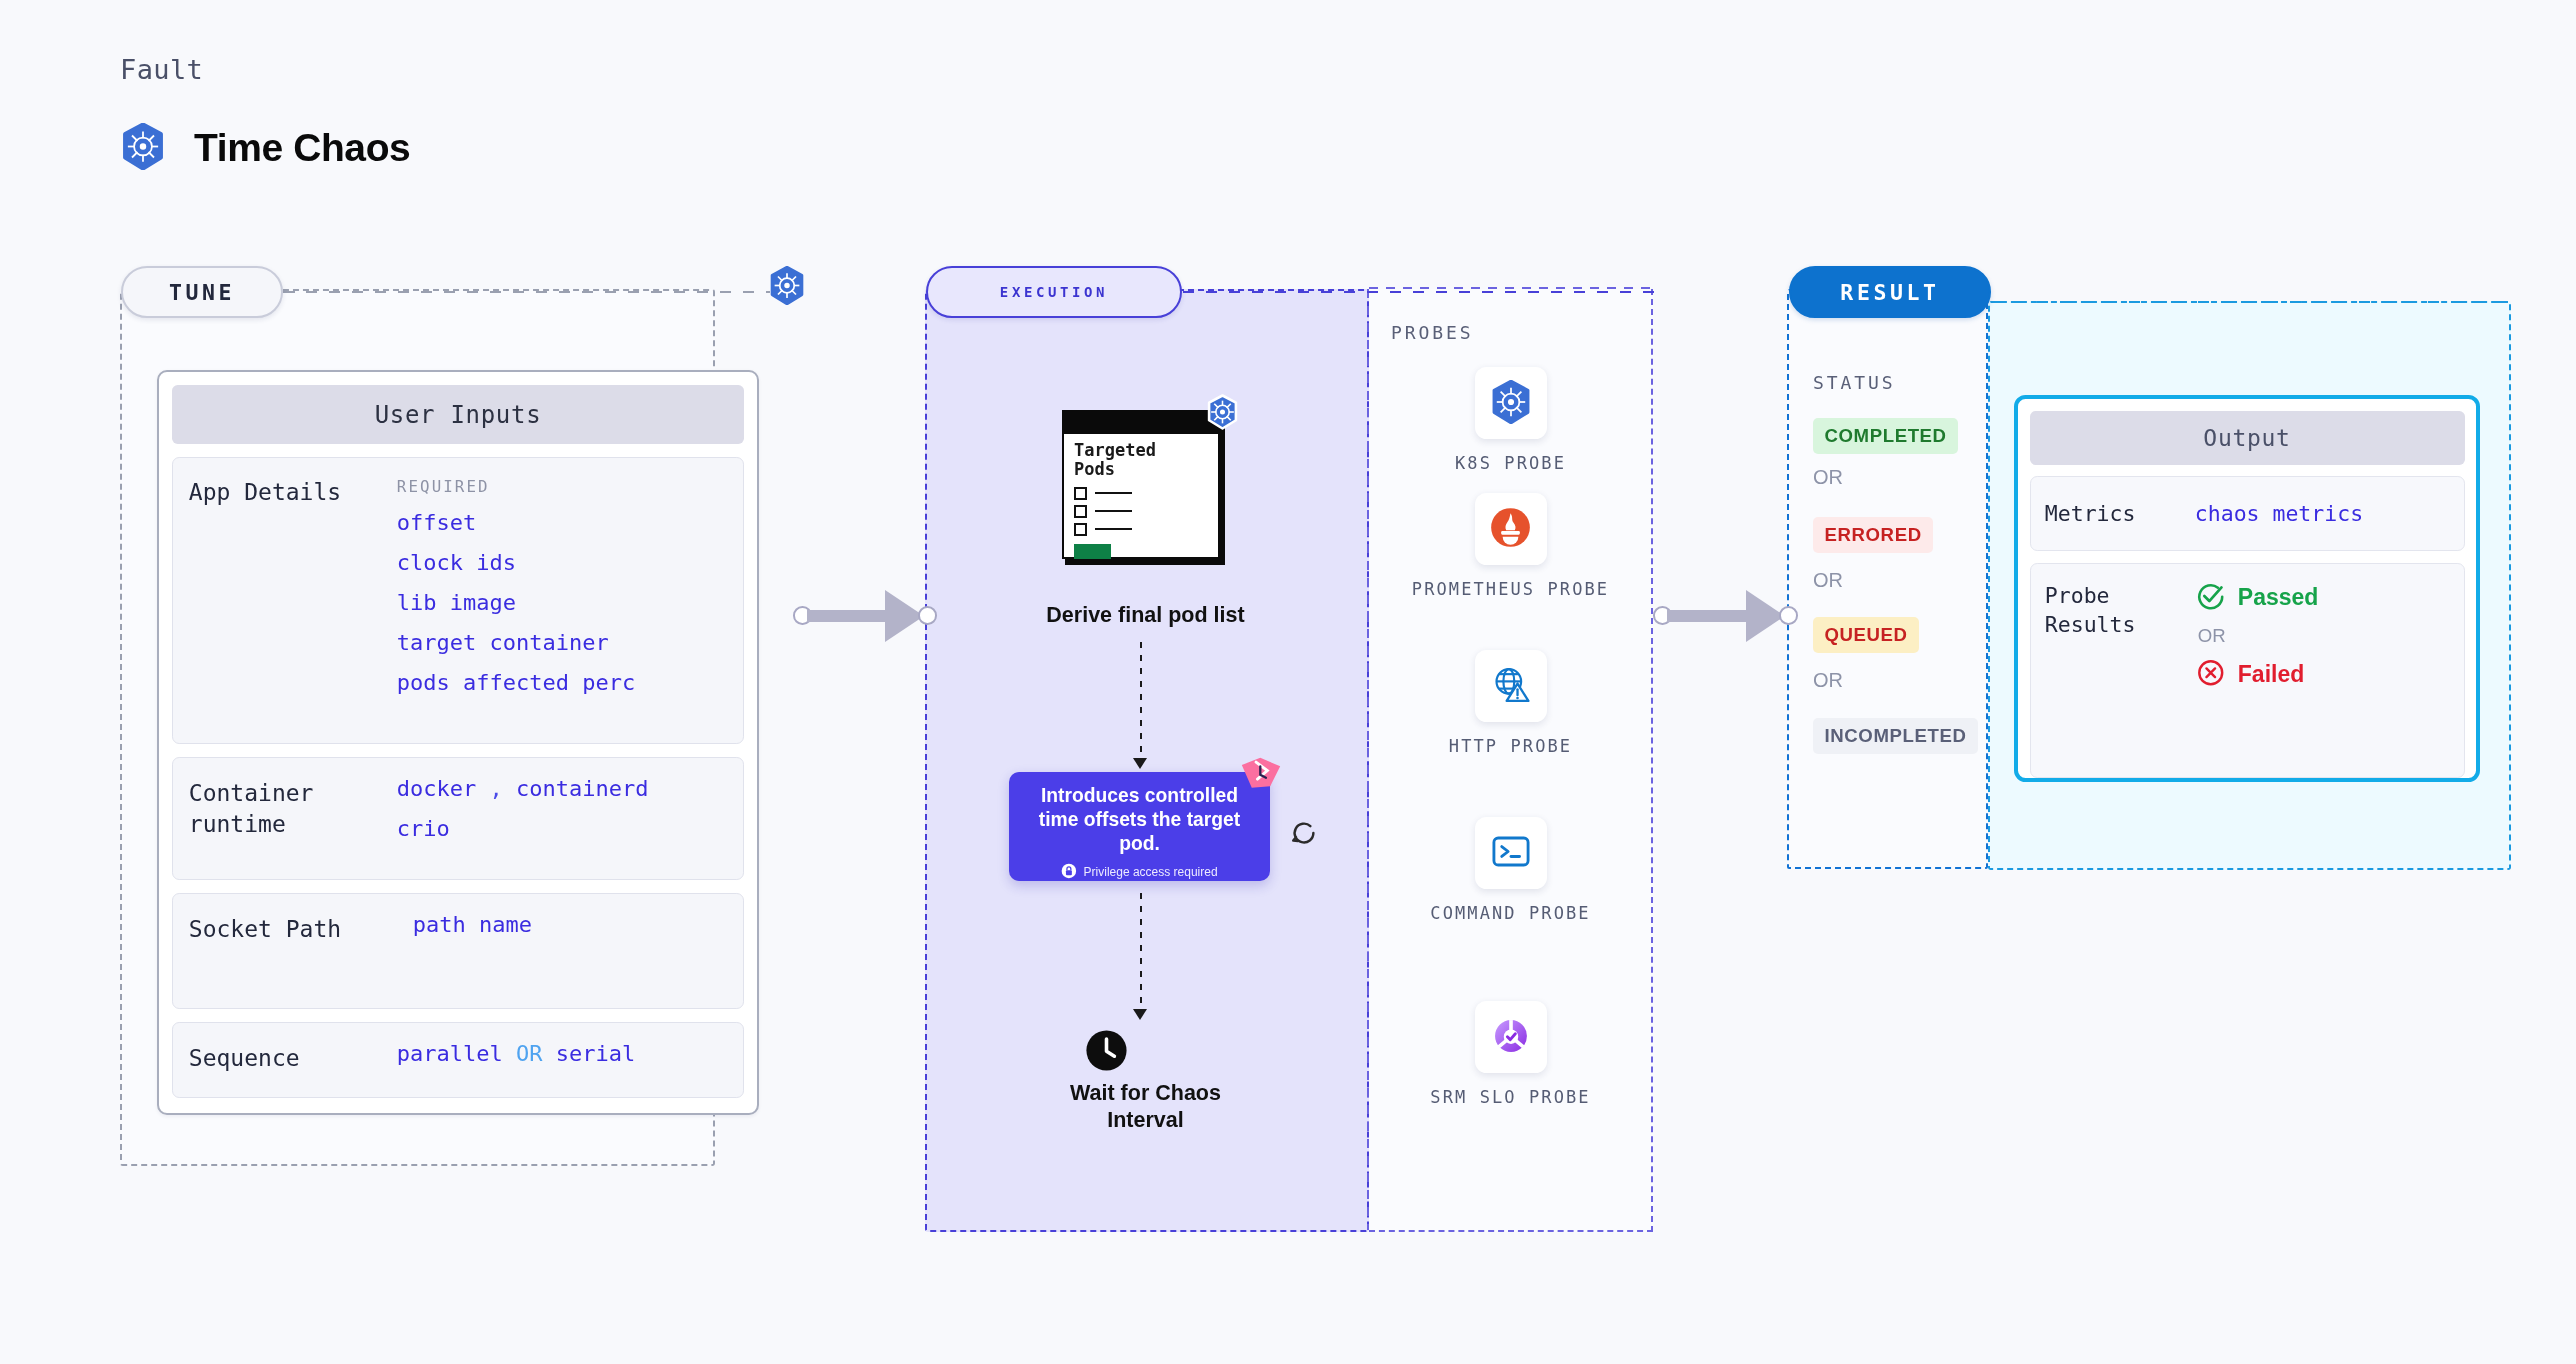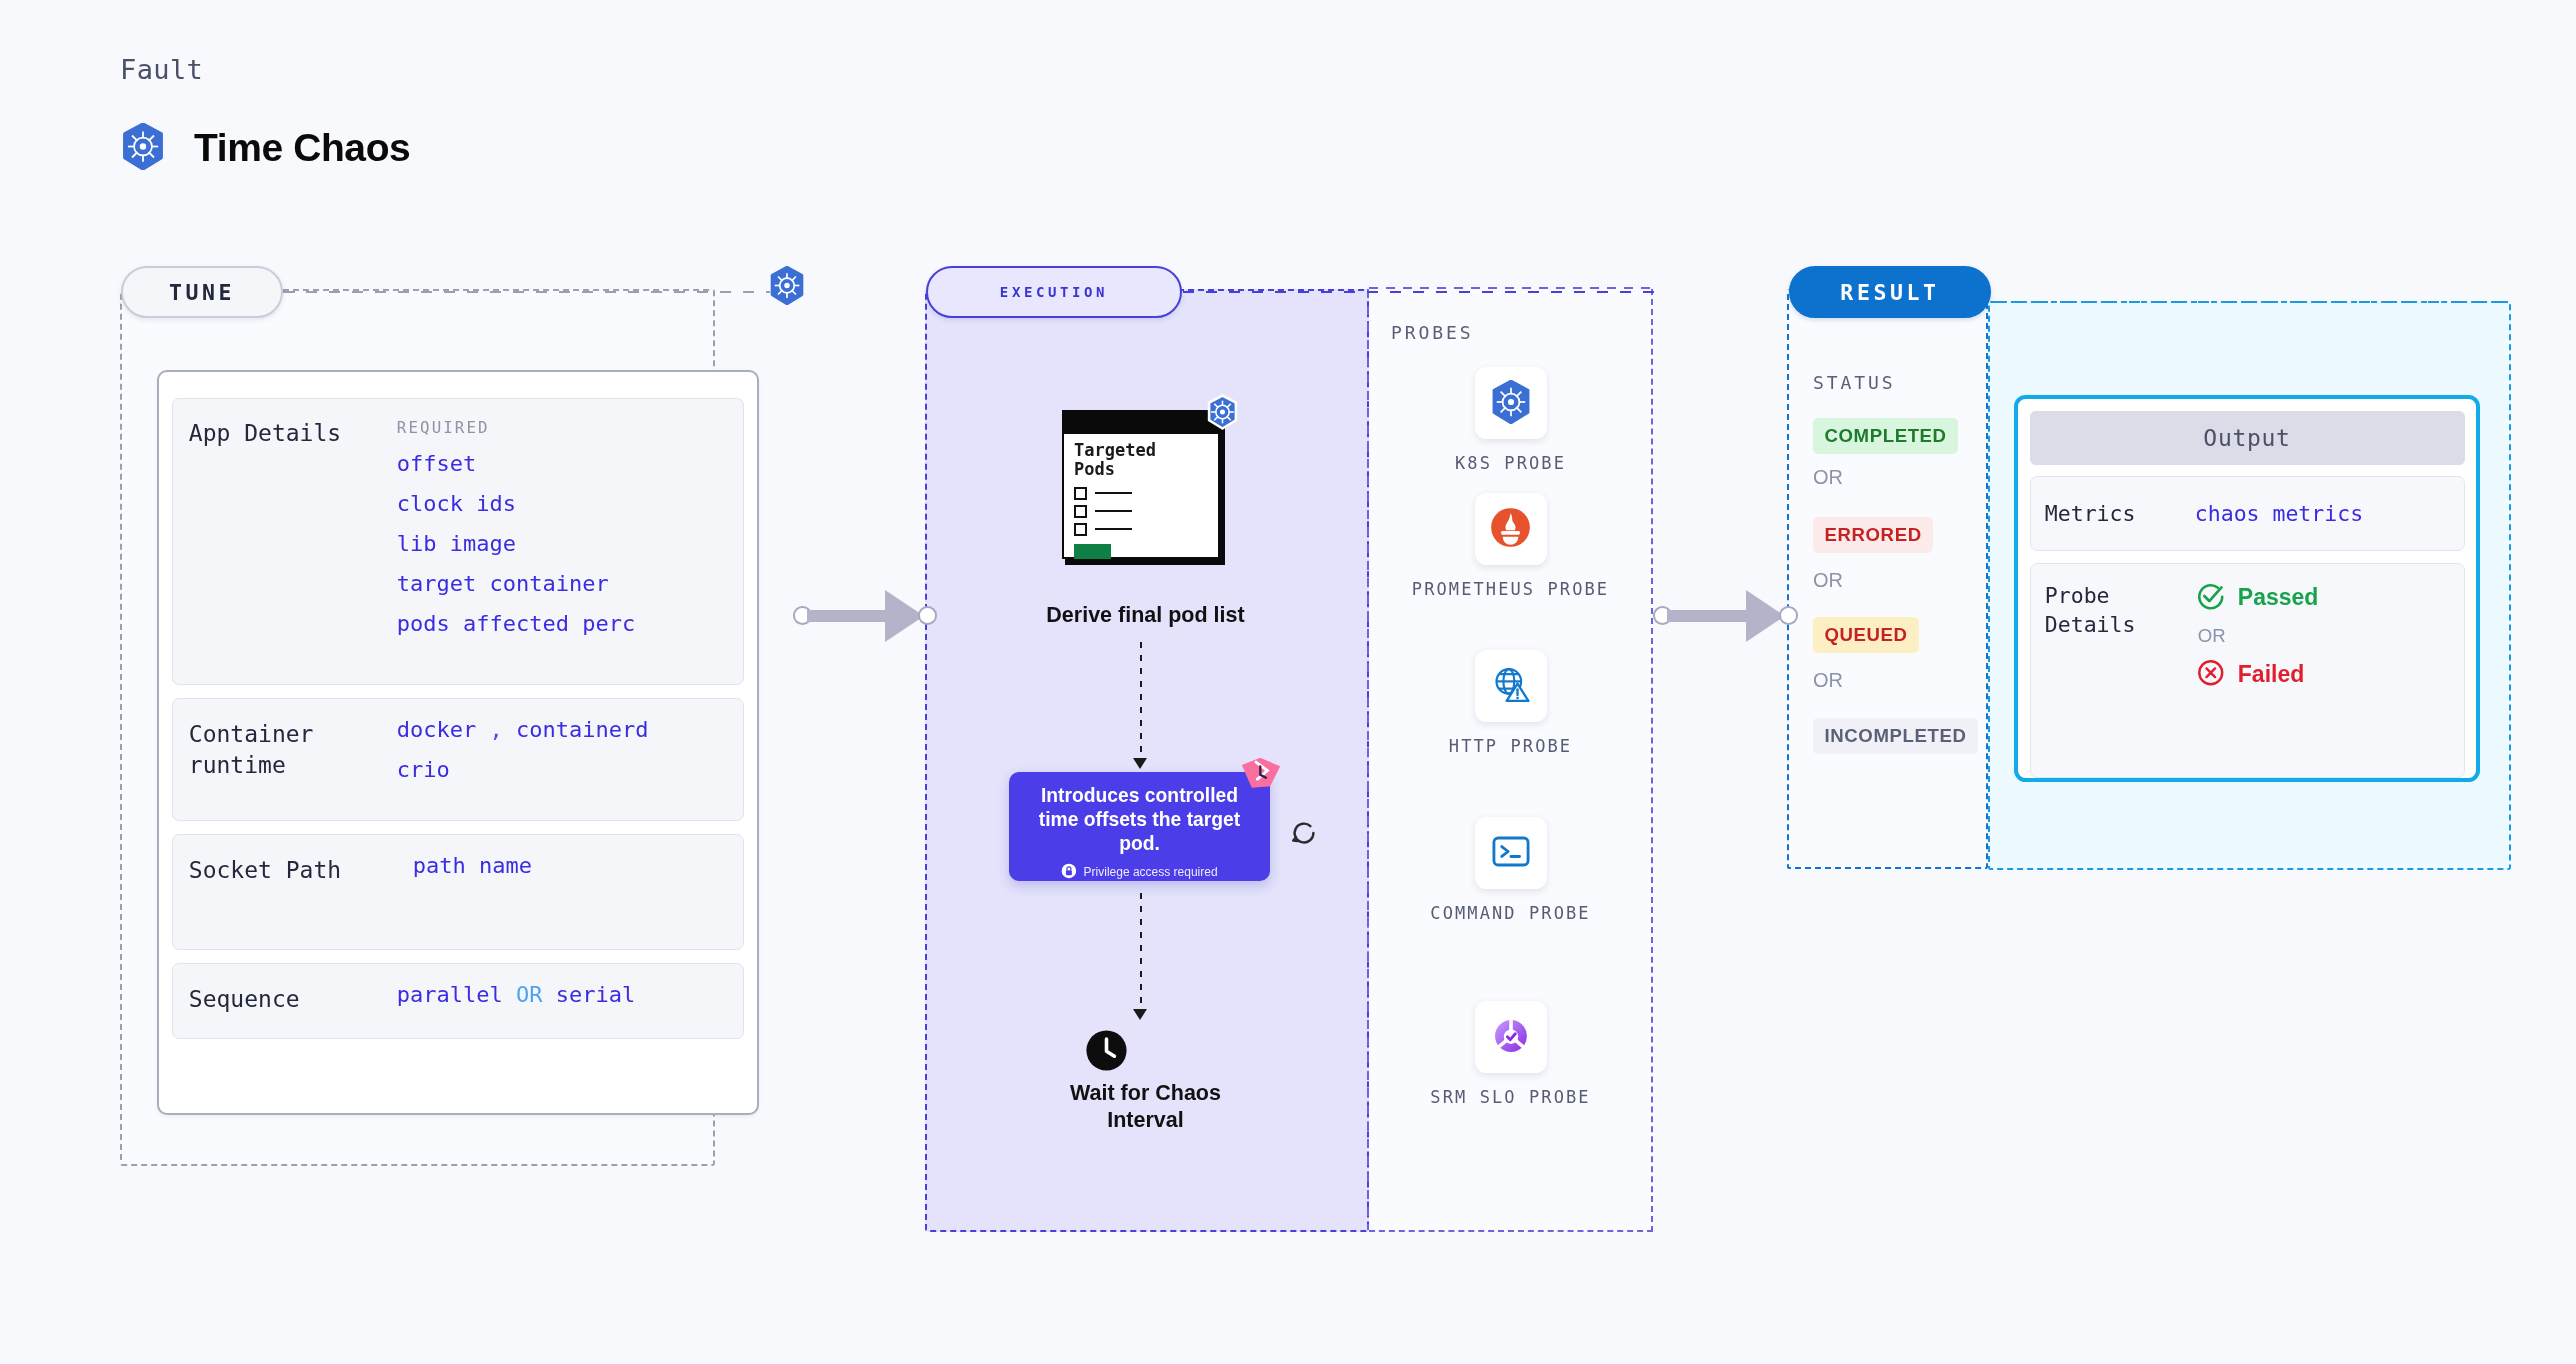--- a/index.html
+++ b/index.html
@@ -296,20 +296,21 @@
           <line x1="44" y1="34" x2="54" y2="34"></line>
         <line x1="16" y1="18" x2="24" y2="26"></line>
           <line x1="40" y1="42" x2="48" y2="50"></line>
         <line x1="48" y1="18" x2="40" y2="26"></line>
           <line x1="24" y1="42" x2="16" y2="50"></line>
       </g>
     </svg>
   </div>
 
   <div class="ui-card">
+    <div class="ui-header">User Inputs</div>
 
     <div class="ui-row row-app">
       <div class="lbl">App Details</div>
       <div class="vals">
         <div class="req-tag">REQUIRED</div>
         <div class="val">offset</div>
         <div class="val">clock ids</div>
         <div class="val">lib image</div>
         <div class="val">target container</div>
         <div class="val">pods affected perc</div>
@@ -556,21 +557,21 @@
     <div class="out-header">Output</div>
 
     <div class="out-row row-metrics">
       <div class="lbl">Metrics</div>
       <div class="vals">
         <div class="out-metric">chaos metrics</div>
       </div>
     </div>
 
     <div class="out-row row-probe">
-      <div class="lbl">Probe Details</div>
+      <div class="lbl">Probe Results</div>
       <div class="vals">
         <div class="pr-line">
           <span>
             <svg width="31.5" height="31.5" viewBox="0 0 44 44">
               <path d="M38 22a16 16 0 1 1-6-12.5" stroke="#16a34a" stroke-width="3.6" fill="none" stroke-linecap="round"></path>
               <path d="M13 21 L20 28 L37 9" stroke="#16a34a" stroke-width="3.8" fill="none" stroke-linecap="round" stroke-linejoin="round"></path>
             </svg>
           </span>
           <span class="pr-word" style="color:#16a34a;">Passed</span>
         </div>

